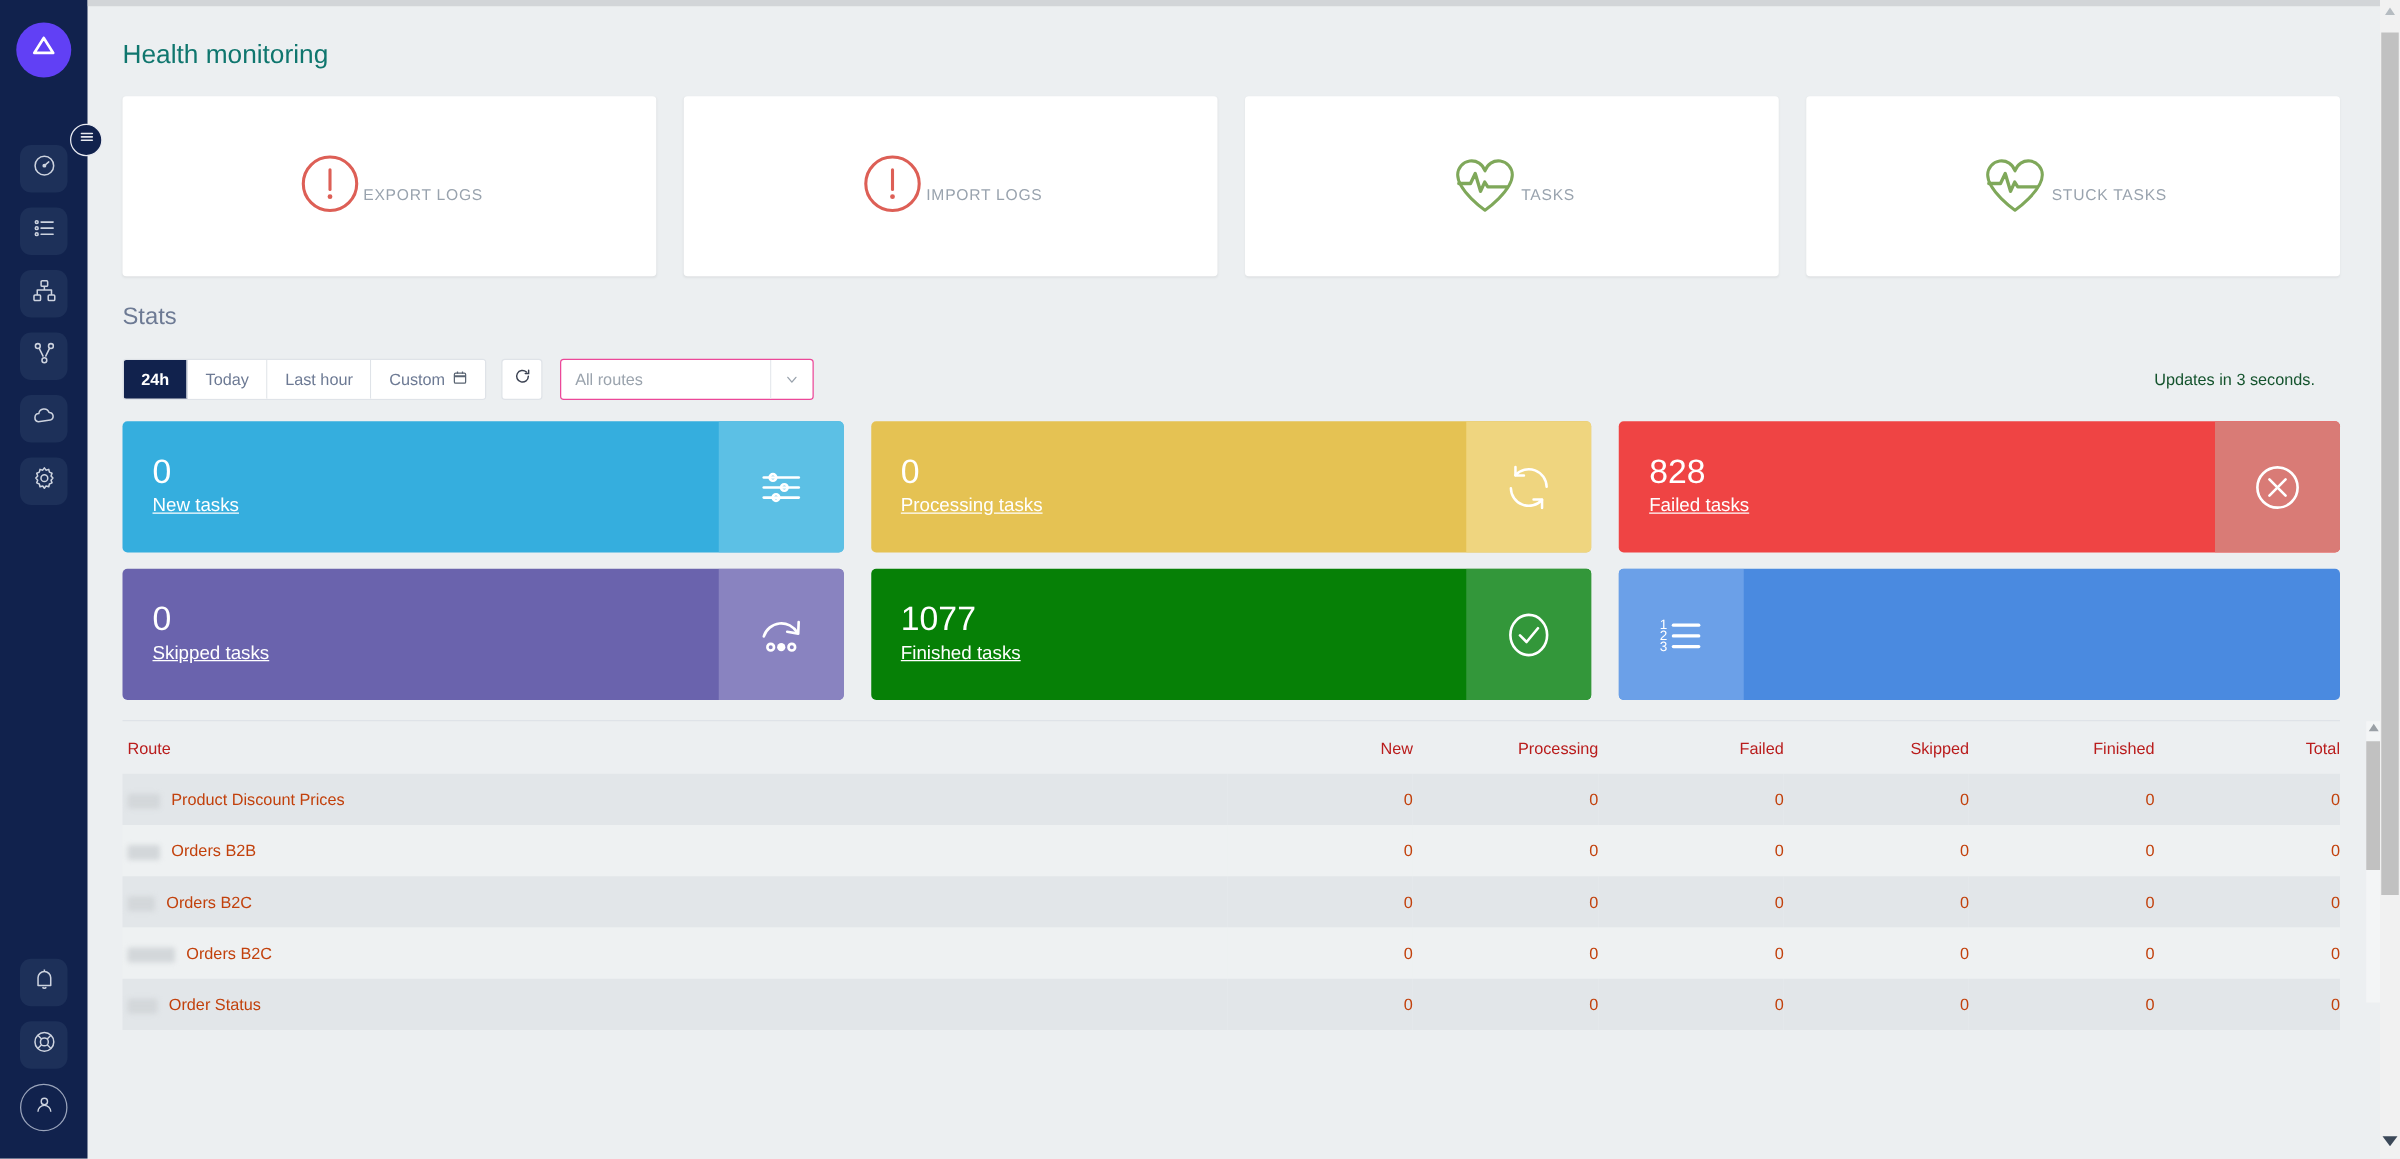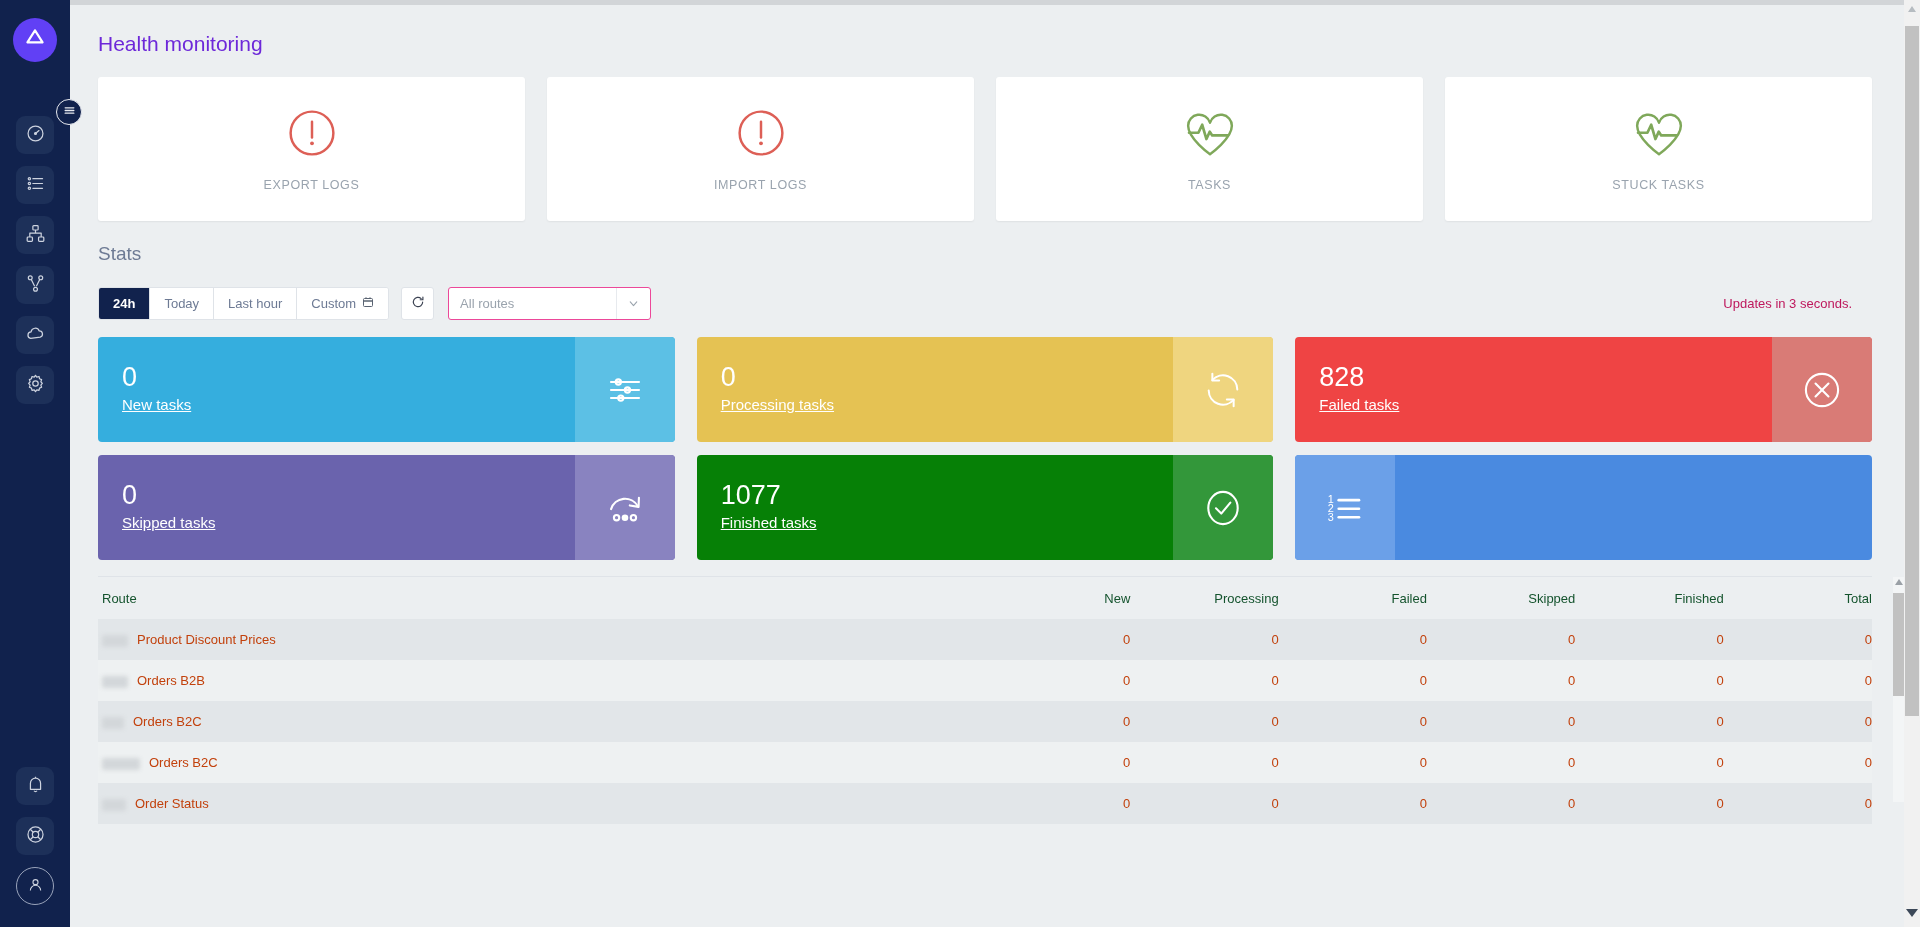--- a/index.html
+++ b/index.html
@@ -48,36 +48,36 @@
     display: flex; align-items: center; justify-content: center;
   }
 
   
   .main {
     flex: 1; height: 927px; position: relative;
     overflow: hidden;
     padding: 0 0 0 0;
   }
   .page-title {
-    font-size: 21px; color: #6d28d9; font-weight: 400;
+    font-size: 21px; color: #0f766e; font-weight: 400;
     padding: 32px 0 0 28px;
   }
   .section-title {
     font-size: 19px; color: #6d7a94; font-weight: 400;
     padding: 22px 0 0 28px;
   }
 
   
   .health-row {
     display: flex; gap: 22px;
     padding: 21px 48px 0 28px;
   }
   .health-card {
     flex: 1; height: 144px; background: #fff; border-radius: 3px;
-    display: flex; flex-direction: column; align-items: center; justify-content: center;
+    display: flex; flex-direction: row; align-items: center; justify-content: center;
     box-shadow: 0 1px 2px rgba(0,0,0,.06);
   }
   .health-label {
     margin-top: 14px; font-size: 12.5px; letter-spacing: .6px; color: #99a3ae;
   }
 
   
   .filter-bar {
     display: flex; align-items: center; gap: 0;
     padding: 22px 68px 0 28px;
@@ -101,21 +101,21 @@
   }
   .route-select {
     margin-left: 14px; width: 203px; height: 33px; background: #fff;
     border: 1px solid #ec4899; border-radius: 3px;
     display: flex; align-items: center; cursor: pointer;
   }
   .route-select .val { flex: 1; padding-left: 11px; font-size: 13px; color: #9aa3ad; }
   .route-select .divider { width: 1px; height: 31px; background: #e7eaee; }
   .route-select .caret { width: 33px; display: flex; align-items: center; justify-content: center; }
   .updates {
-    margin-left: auto; font-size: 13px; color: #be185d;
+    margin-left: auto; font-size: 13px; color: #14532d;
   }
 
   
   .tiles {
     padding: 17px 48px 0 28px;
     display: grid; grid-template-columns: repeat(3, 1fr);
     gap: 13px 22px;
   }
   .tile {
     height: 105px; border-radius: 4px; display: flex; overflow: hidden;
@@ -127,21 +127,21 @@
   .tile .ico { width: 100px; display: flex; align-items: center; justify-content: center; }
 
   
   .table-wrap {
     margin: 16px 48px 0 28px;
     border-top: 1px solid #dfe3e8;
     position: relative; height: 225px;
   }
   table { width: 100%; border-collapse: collapse; table-layout: fixed; }
   th {
-    text-align: left; font-size: 13px; font-weight: 400; color: #14532d;
+    text-align: left; font-size: 13px; font-weight: 400; color: #b91c1c;
     padding: 14px 0 13px 0;
   }
   td { font-size: 13px; color: #c2410c; padding: 13px 0; }
   tbody tr:nth-child(odd) { background: #e2e6e9; }
   tbody tr:nth-child(even) { background: #eef1f2; }
   .col-route { width: 590px; padding-left: 4px; }
   .col-n { width: 99px; text-align: right; }
   .redact {
     display: inline-block; height: 12px; border-radius: 2px;
     background: #d3d7da; vertical-align: middle;

